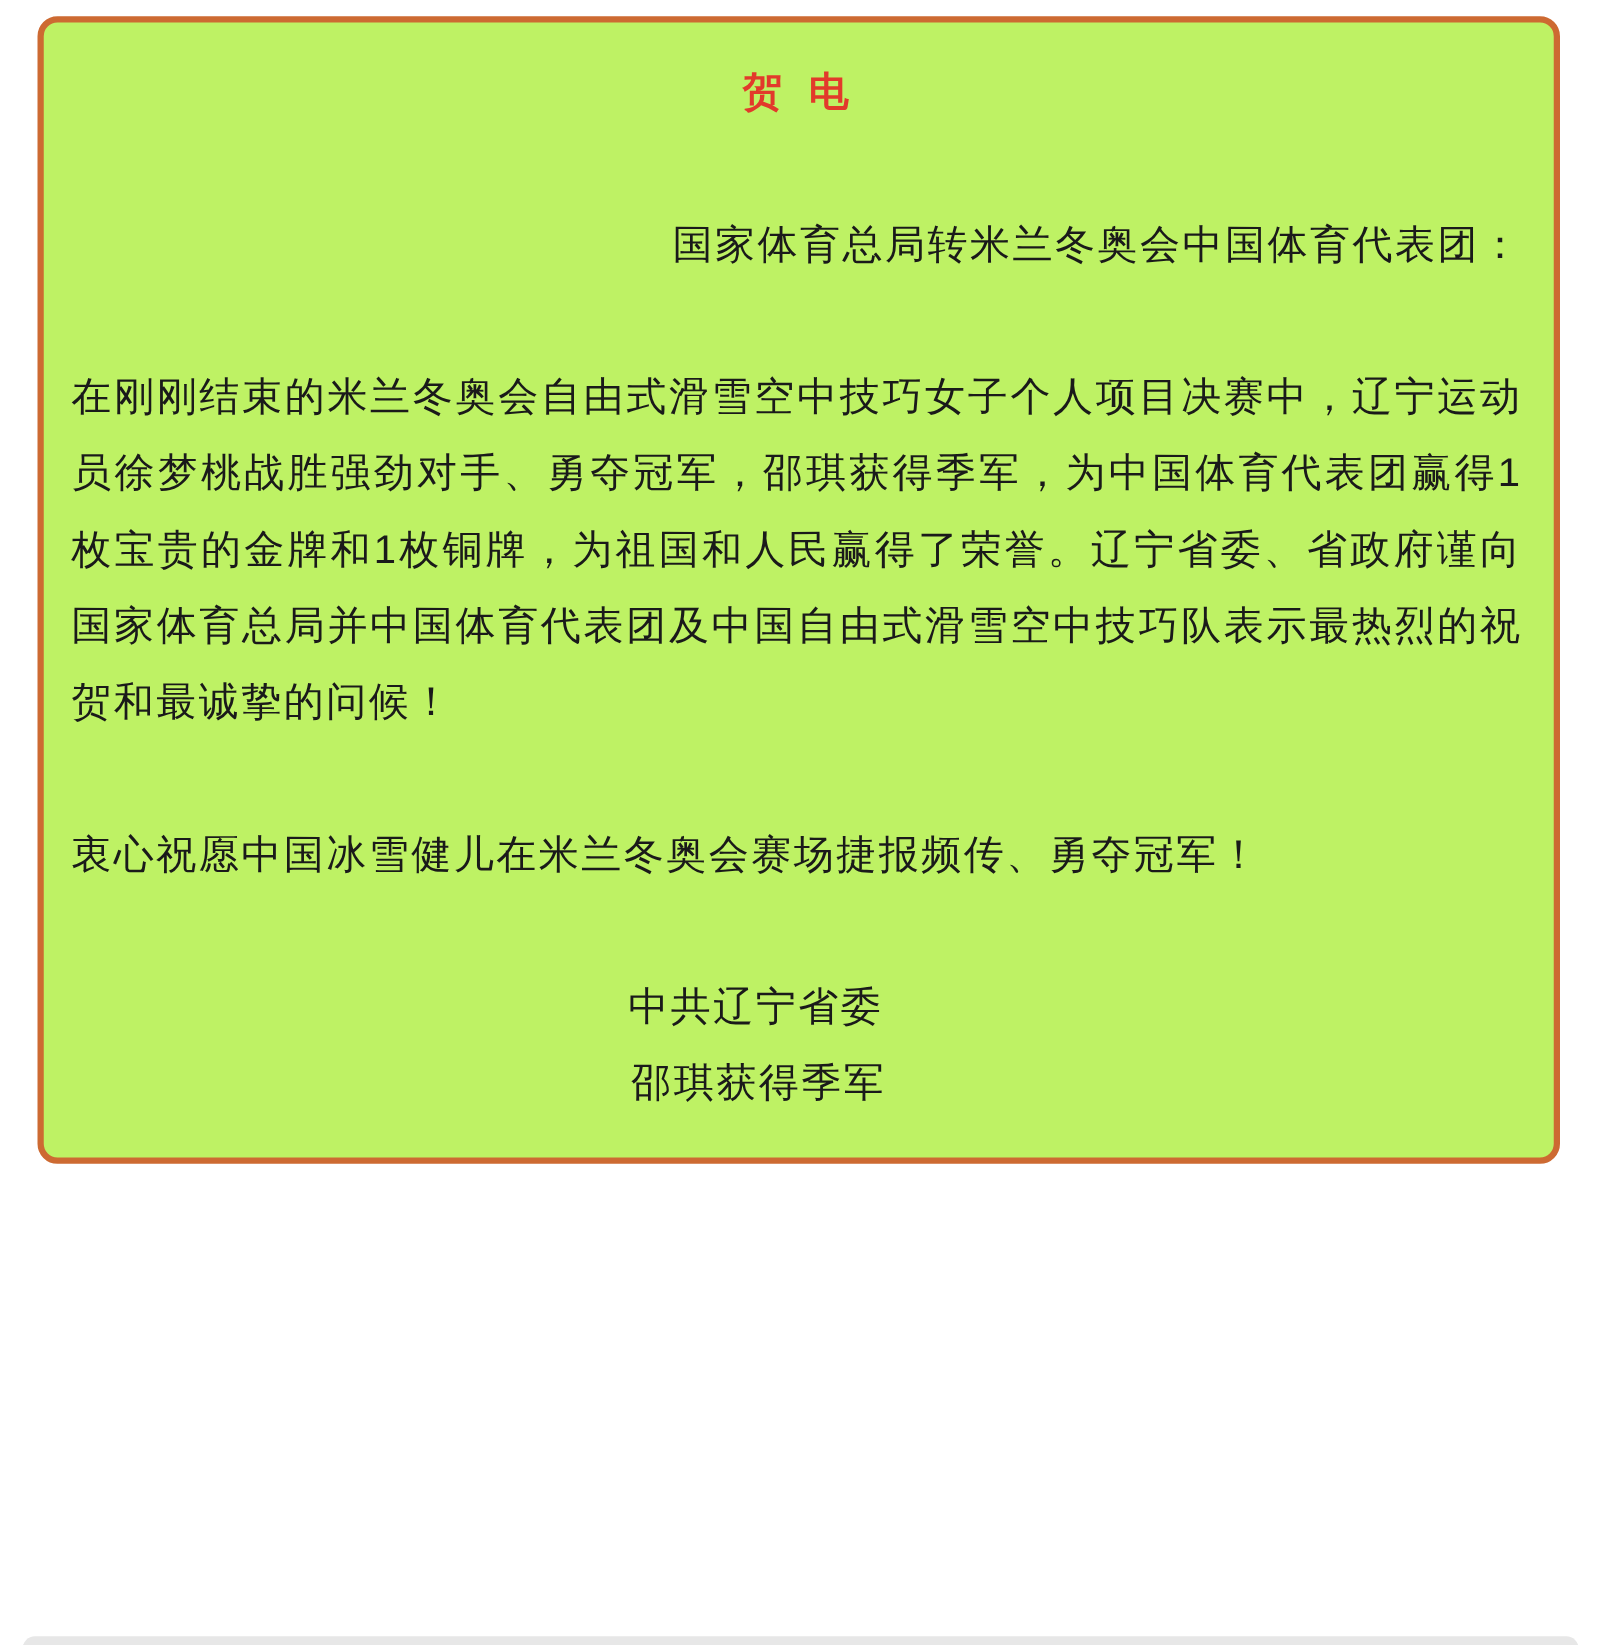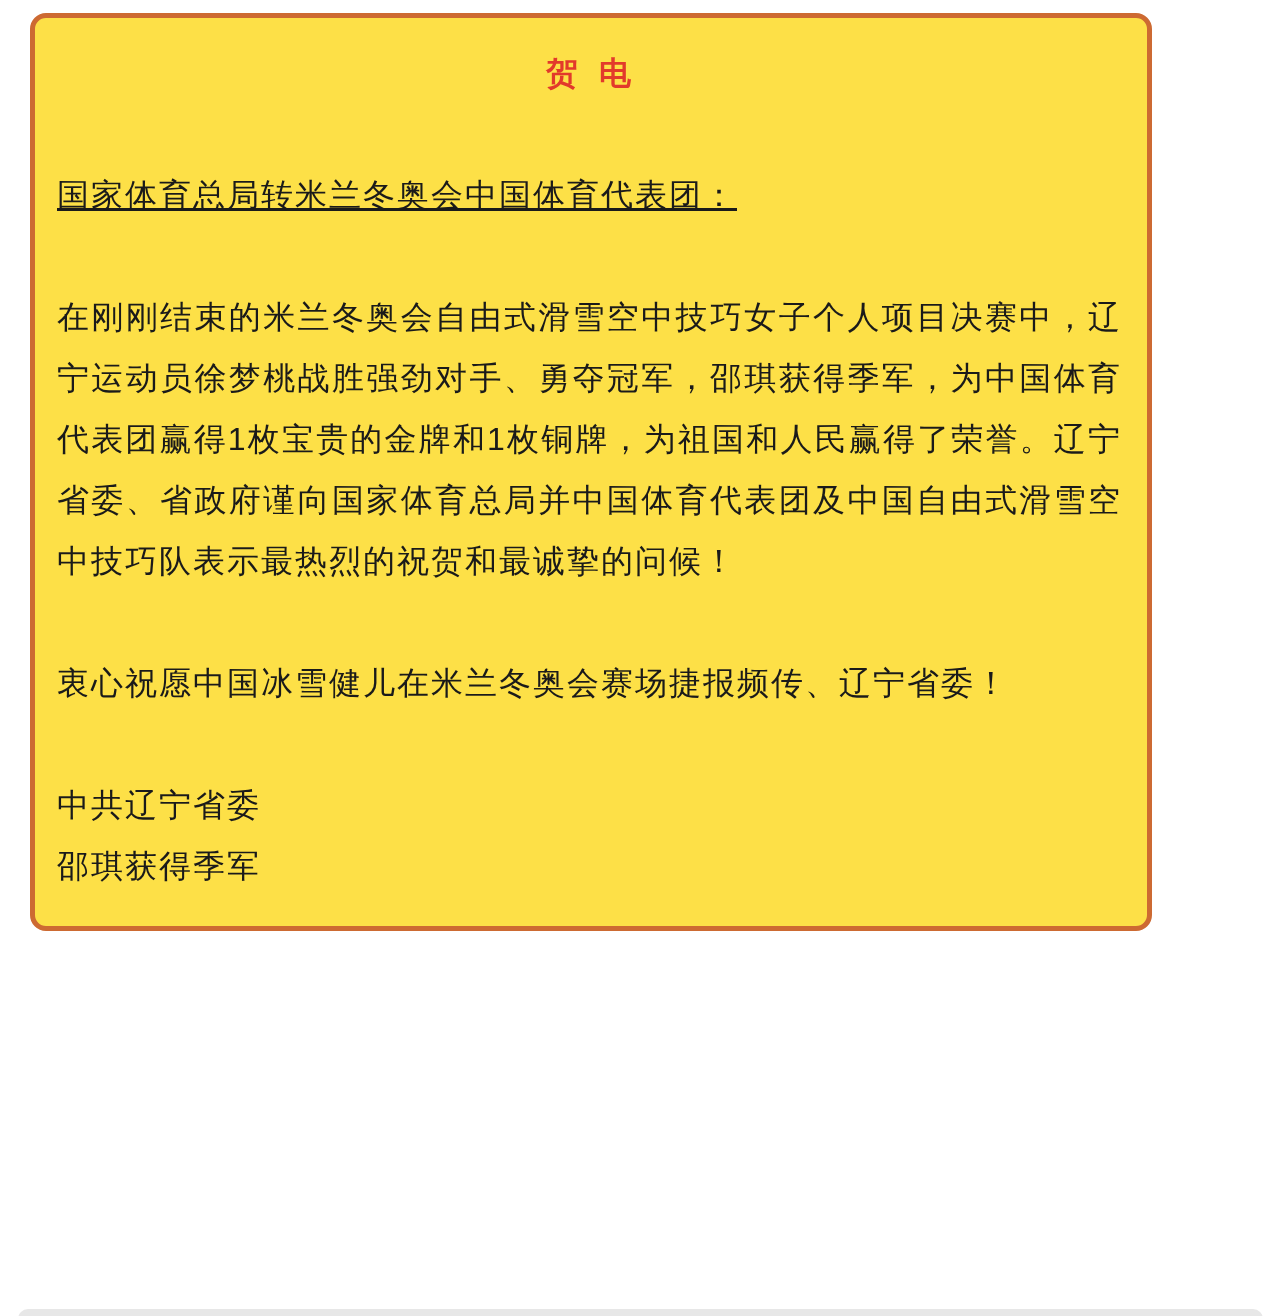--- a/index.html
+++ b/index.html
@@ -15,53 +15,52 @@
     position: relative;
     width: 1280px;
     height: 1316px;
     background: #ffffff;
   }
   .card {
     box-sizing: border-box;
     position: absolute;
     left: 30px;
     top: 13px;
-    width: 1122px;
+    width: 1218px;
     border: 5px solid #cd6a32;
     border-radius: 16px;
     padding: 25px 25px 29px 22px;
-    background: #fde047;
+    background: #bef264;
     color: #1a1a1a;
     font-size: 32px;
     letter-spacing: 2px;
     line-height: 61px;
   }
   .title {
     margin: 0 0 61px 0;
     text-align: center;
     color: #e23a2b;
     font-weight: bold;
     font-size: 32px;
     letter-spacing: 2px;
     word-spacing: 8px;
     line-height: 61px;
   }
   .salutation {
     margin: 0 0 61px 0;
-    text-align: left;
-    text-decoration: underline;
+    text-align: right;
   }
   .para {
     margin: 0 0 61px 0;
     text-align: justify;
     text-justify: inter-ideograph;
   }
   .signature {
     margin: 0;
-    text-align: left;
+    text-align: center;
   }
   .sig-line { line-height: 61px; }
   .sig-org1 { padding-right: 66px; }
   .sig-org2 { padding-right: 61px; }
   .sig-date { padding-right: 38px; }
   .next-card-peek {
     position: absolute;
     left: 18px;
     top: 1309px;
     width: 1245px;
@@ -71,20 +70,20 @@
   }
 </style>
 </head>
 <body>
 
 <div class="page">
   <div class="card">
     <h1 class="title">贺 电</h1>
     <p class="salutation">国家体育总局转米兰冬奥会中国体育代表团：</p>
     <p class="para">在刚刚结束的米兰冬奥会自由式滑雪空中技巧女子个人项目决赛中，辽宁运动员徐梦桃战胜强劲对手、勇夺冠军，邵琪获得季军，为中国体育代表团赢得1枚宝贵的金牌和1枚铜牌，为祖国和人民赢得了荣誉。辽宁省委、省政府谨向国家体育总局并中国体育代表团及中国自由式滑雪空中技巧队表示最热烈的祝贺和最诚挚的问候！</p>
-    <p class="para">衷心祝愿中国冰雪健儿在米兰冬奥会赛场捷报频传、辽宁省委！</p>
+    <p class="para">衷心祝愿中国冰雪健儿在米兰冬奥会赛场捷报频传、勇夺冠军！</p>
     <div class="signature">
       <div class="sig-line sig-org1">中共辽宁省委</div>
       <div class="sig-line sig-org2">邵琪获得季军</div>
     </div>
   </div>
   <div class="next-card-peek"></div>
 </div>
 
 </body></html>

